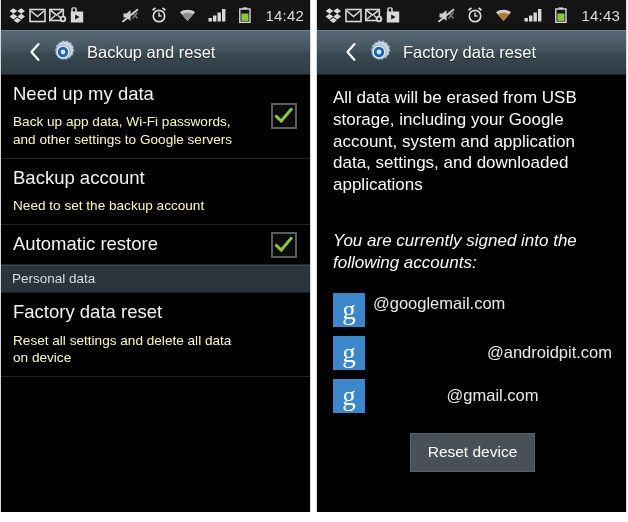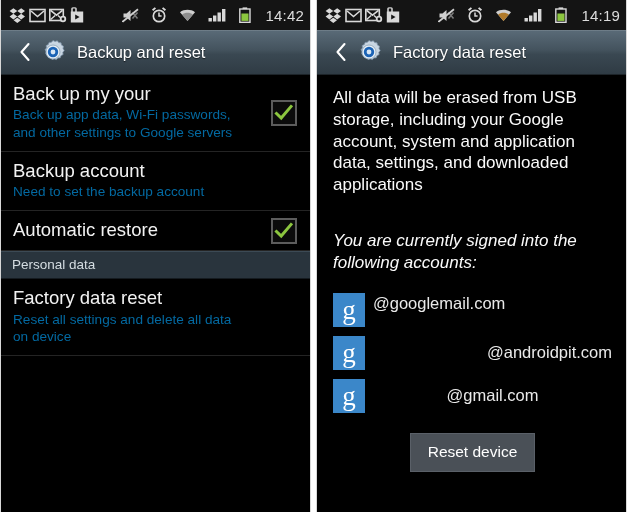--- a/index.html
+++ b/index.html
@@ -64,21 +64,21 @@
     font-family: "Liberation Sans", sans-serif;
   }
 
   
   .actionbar {
     height: 44px;
     flex: none;
     background: linear-gradient(to bottom, #5a6b78 0%, #44535e 45%, #3a4852 55%, #2f3b44 100%);
     display: flex;
     align-items: center;
-    padding-left: 15px;
+    padding-left: 25px;
     border-bottom: 1px solid #1d2429;
     box-shadow: inset 0 1px 0 rgba(255,255,255,0.12);
   }
   .backchev {
     width: 18px;
     height: 24px;
     flex: none;
     display: flex;
     align-items: center;
     justify-content: center;
@@ -121,24 +121,24 @@
     padding: 7px 58px 9px 12px;
     border-bottom: 1px solid #242424;
   }
   .row-title {
     color: #f2f2f2;
     font-size: 18.5px;
     line-height: 1.26;
     font-weight: normal;
   }
   .row-sub {
-    color: #0369a1;
+    color: #fef9c3;
     font-size: 13.6px;
     line-height: 1.31;
-    margin-top: 1px;
+    margin-top: 8px;
     max-width: 232px;
   }
   .checkbox {
     position: absolute;
     right: 13px;
     top: 50%;
     transform: translateY(-50%);
     width: 26px;
     height: 26px;
     border: 2px solid #5c5c5c;
@@ -290,21 +290,21 @@
           <circle cx="14" cy="14" r="2.4" fill="#d7e6f5"></circle>
         </svg>
       </div>
       <div class="ab-title">Backup and reset</div>
     </div>
 
     <div class="content">
 
 
       <div class="row">
-        <div class="row-title">Back up my your</div>
+        <div class="row-title">Need up my data</div>
         <div class="row-sub">Back up app data, Wi-Fi passwords, and other settings to Google servers</div>
         <div class="checkbox">
           <svg width="20" height="18" viewBox="0 0 20 18">
             <path d="M2.5 9.5 L7.2 14 L17 2.5" fill="none" stroke="#8cc63f" stroke-width="3" stroke-linecap="square"></path>
           </svg>
         </div>
       </div>
 
       <div class="row">
         <div class="row-title">Backup account</div>
@@ -374,21 +374,21 @@
           <rect x="0.5" y="10" width="3.4" height="3.5" fill="#d9d9d9"></rect>
           <rect x="5" y="7.5" width="3.4" height="6" fill="#d9d9d9"></rect>
           <rect x="9.5" y="4.5" width="3.4" height="9" fill="#d9d9d9"></rect>
           <rect x="14" y="1" width="3.4" height="12.5" fill="#d9d9d9"></rect>
         </svg>
         <svg class="sicon" width="12" height="16" viewBox="0 0 12 16">
           <rect x="3.6" y="0.4" width="4.6" height="1.7" fill="#d9d9d9"></rect>
           <rect x="0.8" y="2" width="10.2" height="13.3" fill="none" stroke="#d9d9d9" stroke-width="1.4"></rect>
           <rect x="2.4" y="6.5" width="7.1" height="7.4" fill="#8cc63f"></rect>
         </svg>
-        <span class="clock">14:19</span>
+        <span class="clock">14:43</span>
       </div>
     </div>
 
     <div class="actionbar">
       <div class="backchev">
         <svg width="12" height="20" viewBox="0 0 12 20">
           <path d="M9.5 2 L2.5 10 L9.5 18" fill="none" stroke="#ffffff" stroke-width="2.1" stroke-linecap="round" stroke-linejoin="round"></path>
         </svg>
       </div>
       <div class="gear-wrap">

